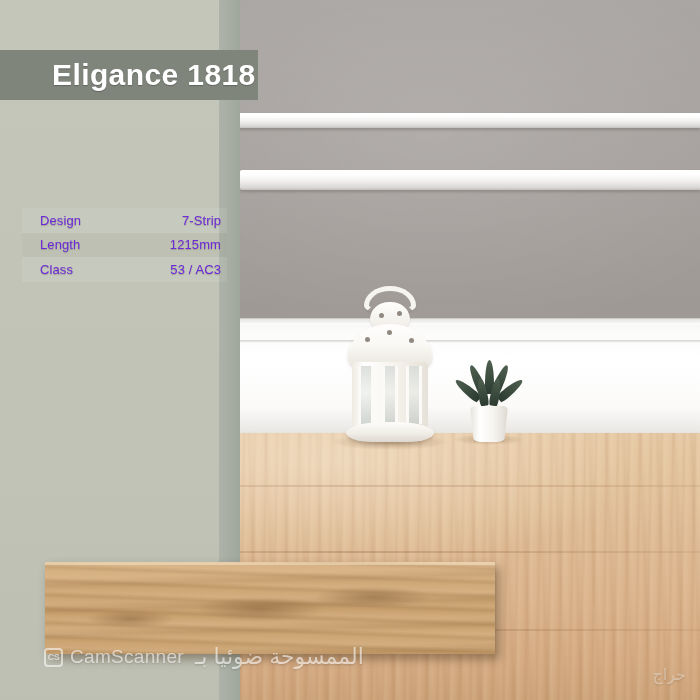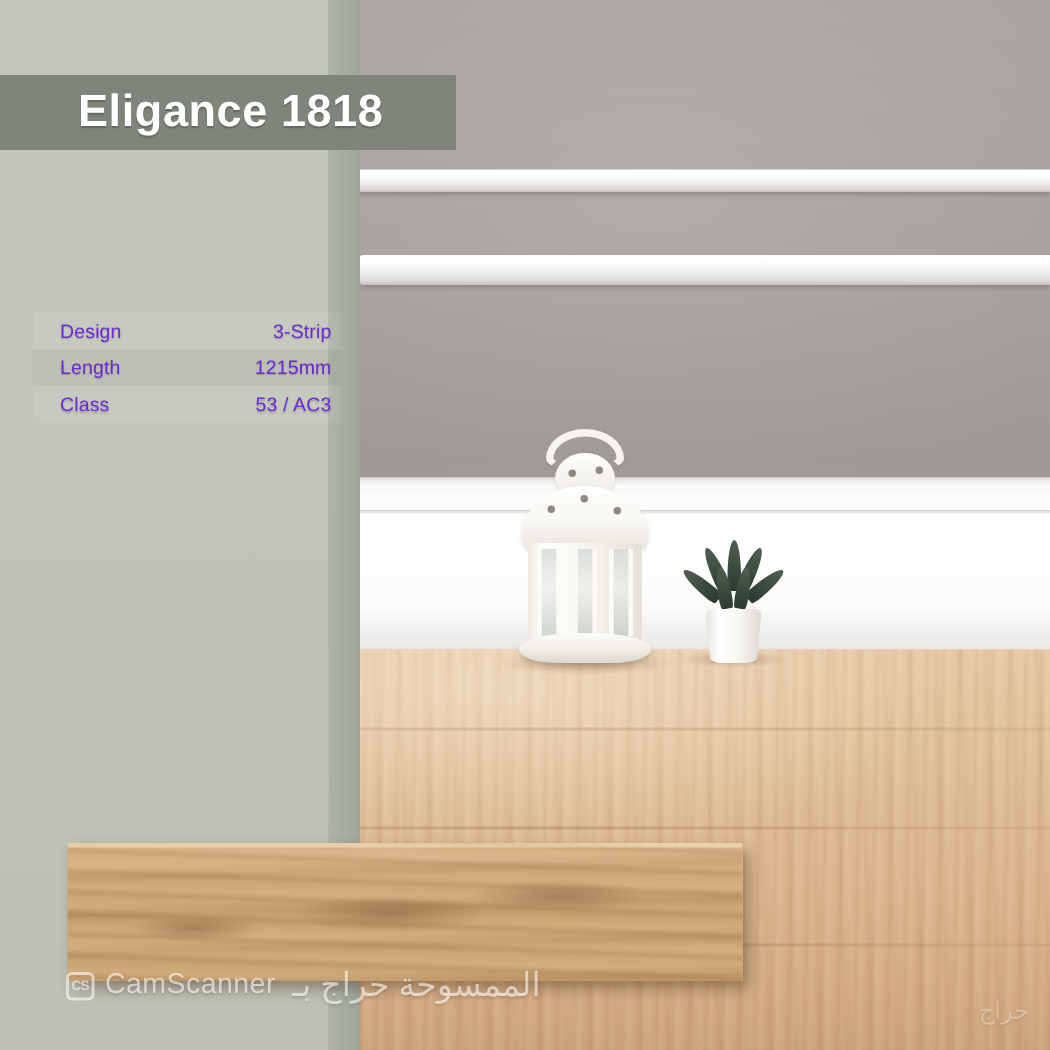--- a/index.html
+++ b/index.html
@@ -145,21 +145,21 @@
     position:absolute;left:0;top:0;width:219px;height:700px;
     background:linear-gradient(180deg,#c3c6b9 0%,#c1c4b7 40%,#bfc2b5 72%,#bcbfb2 100%);
   }
   .panel-edge{
     position:absolute;left:219px;top:0;width:21px;height:700px;
     background:linear-gradient(90deg,#adb3a8 0%,#a7ada2 48%,#9fa69c 100%);
   }
 
   
   .banner{
-    position:absolute;left:0;top:50px;width:304px;height:50px;
+    position:absolute;left:0;top:50px;width:258px;height:50px;
     background:#80857c;
     display:flex;align-items:center;
   }
   .banner-title{
     color:#ffffff;
     font-size:30px;font-weight:700;letter-spacing:.4px;
     padding-left:52px;white-space:nowrap;
     text-shadow:0 1px 1px rgba(60,64,58,.45);
   }
 
@@ -298,21 +298,21 @@
   <div class="panel-edge"></div>
 
   <div class="banner">
     <span class="banner-title">Eligance 1818</span>
   </div>
 
   <div class="specs">
 
     <div class="spec-row odd">
       <span class="spec-key">Design</span>
-      <span class="spec-val">3-Strip</span>
+      <span class="spec-val">7-Strip</span>
     </div>
 
 
 
     <div class="spec-row even">
       <span class="spec-key">Length</span>
       <span class="spec-val">1215mm</span>
     </div>
 
     <div class="spec-row odd">
@@ -326,18 +326,18 @@
     <div class="swatch-grain"></div>
     <div class="knot" style="left:150px;top:34px;width:130px;height:26px;"></div>
     <div class="knot" style="left:268px;top:24px;width:120px;height:22px;"></div>
     <div class="knot" style="left:40px;top:48px;width:90px;height:18px;"></div>
     <div class="swatch-top"></div>
   </div>
 
   <div class="cs-wm">
     <span class="cs-logo">CS</span>
     <span class="cs-text">CamScanner</span>
-    <span class="cs-ar">الممسوحة حراج بـ</span>
+    <span class="cs-ar">الممسوحة ضوئيا بـ</span>
   </div>
 
   <div class="corner-wm">حراج</div>
 
 </div>
 
 </body></html>

